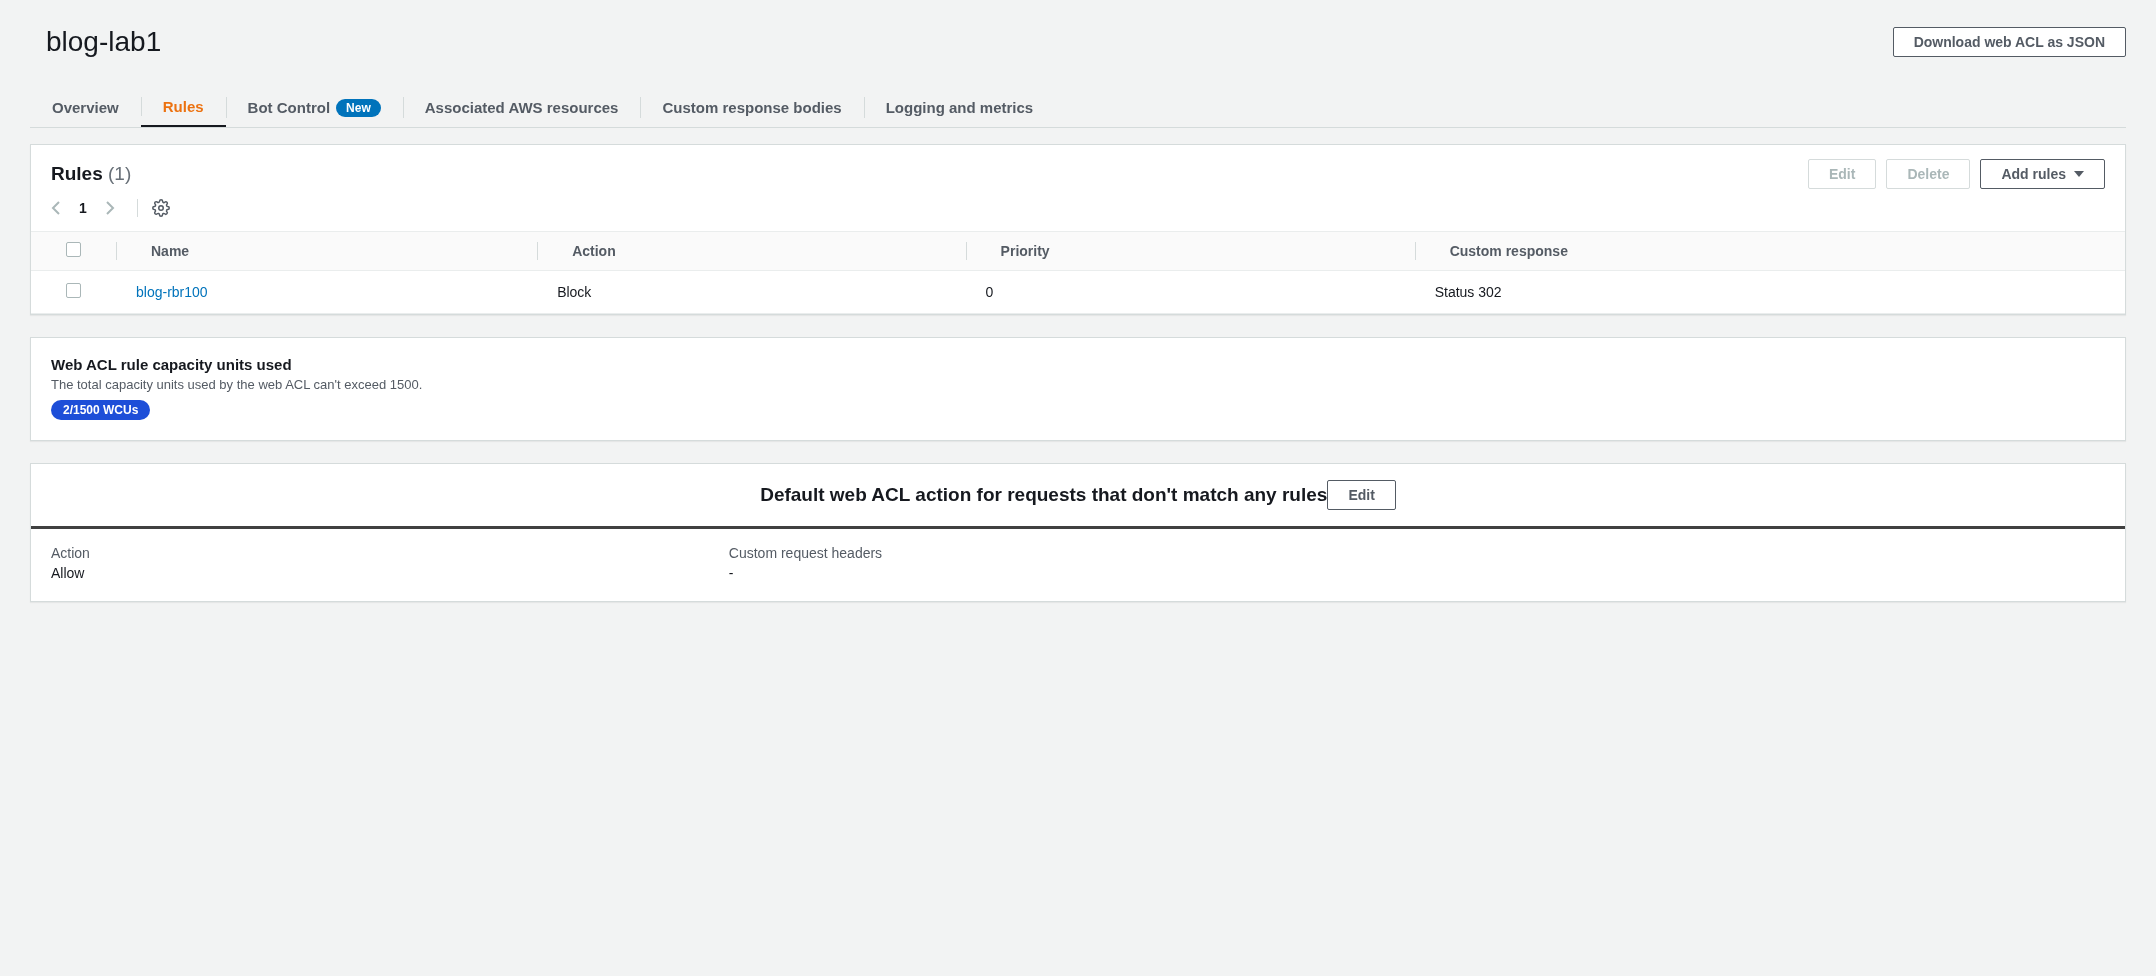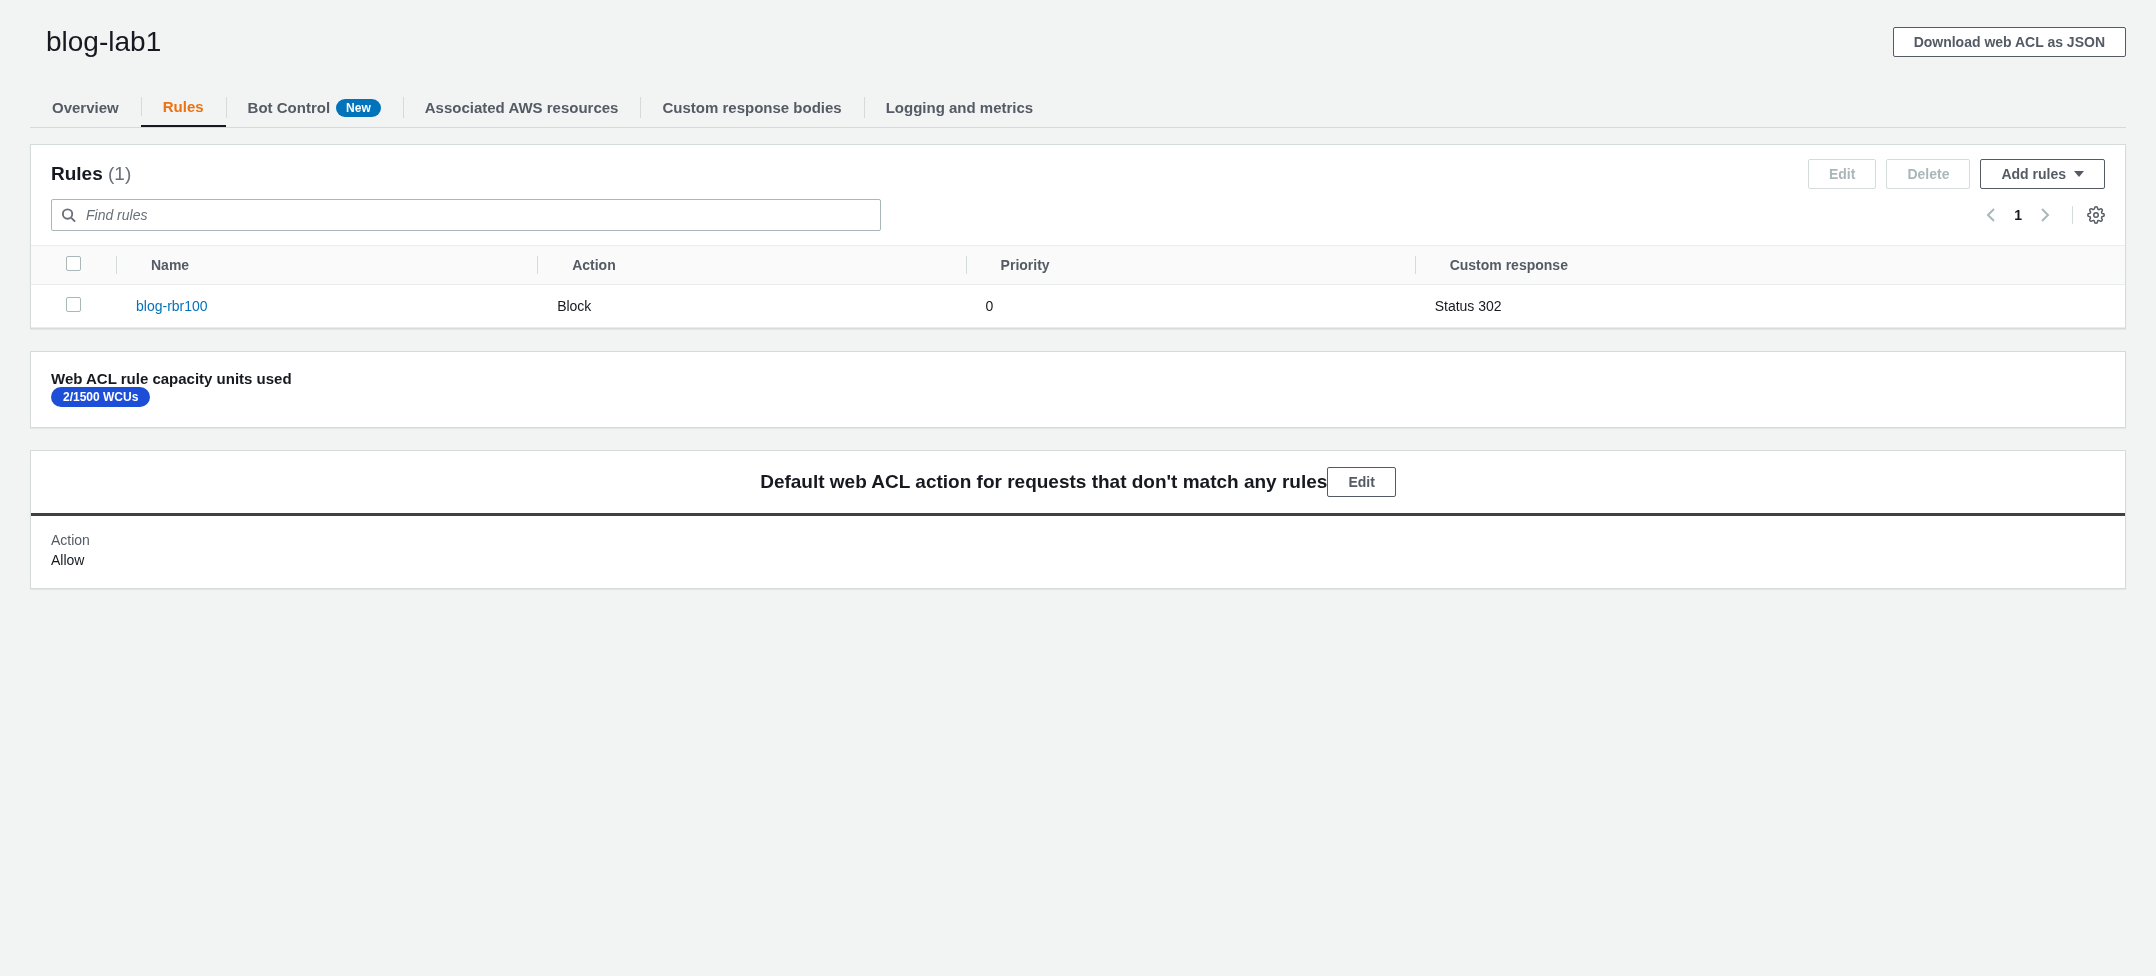--- a/index.html
+++ b/index.html
@@ -236,29 +236,20 @@
         <button class="btn disabled">Edit</button>
         <button class="btn disabled">Delete</button>
         <button class="btn">
           <span>Add rules</span>
           <span class="caret-down"></span>
         </button>
       </div>
     </div>
 
     <div class="toolbar-row">
-      <div class="search-wrap">
-        <span class="search-icon">
-          <svg width="15" height="15" viewBox="0 0 16 16" fill="none" stroke="currentColor" stroke-width="2">
-            <circle cx="7" cy="7" r="5"></circle>
-              <line x1="11" y1="11" x2="15" y2="15"></line>
-          </svg>
-        </span>
-        <input class="search-input" type="text" placeholder="Find rules" style="">
-      </div>
       <div class="pager">
         <span class="pager-arrow">
           <svg width="10" height="16" viewBox="0 0 10 16" fill="none" stroke="currentColor" stroke-width="2">
               <polyline points="8,2 2,8 8,14"></polyline>
             </svg>
         </span>
         <span class="pager-num">1</span>
         <span class="pager-arrow">
           <svg width="10" height="16" viewBox="0 0 10 16" fill="none" stroke="currentColor" stroke-width="2">
               <polyline points="2,2 8,8 2,14"></polyline>
@@ -290,29 +281,34 @@
           <td>Block</td>
           <td>0</td>
           <td>Status 302</td>
         </tr>
       </tbody>
     </table>
   </div>
 
   <div class="panel capacity-panel">
     <div class="cap-title">Web ACL rule capacity units used</div>
+    <div class="cap-desc">The total capacity units used by the web ACL can't exceed 1500.</div>
     <span class="pill">2/1500 WCUs</span>
   </div>
 
   <div class="panel">
     <div class="default-header">
       <div class="default-title">Default web ACL action for requests that don't match any rules</div>
       <button class="btn">Edit</button>
     </div>
     <div class="default-body">
       <div class="col-half">
         <div class="field-label">Action</div>
         <div class="field-value">Allow</div>
       </div>
+      <div class="col-half">
+        <div class="field-label">Custom request headers</div>
+        <div class="field-value">-</div>
+      </div>
     </div>
   </div>
 
 </div>
 
 </body></html>

